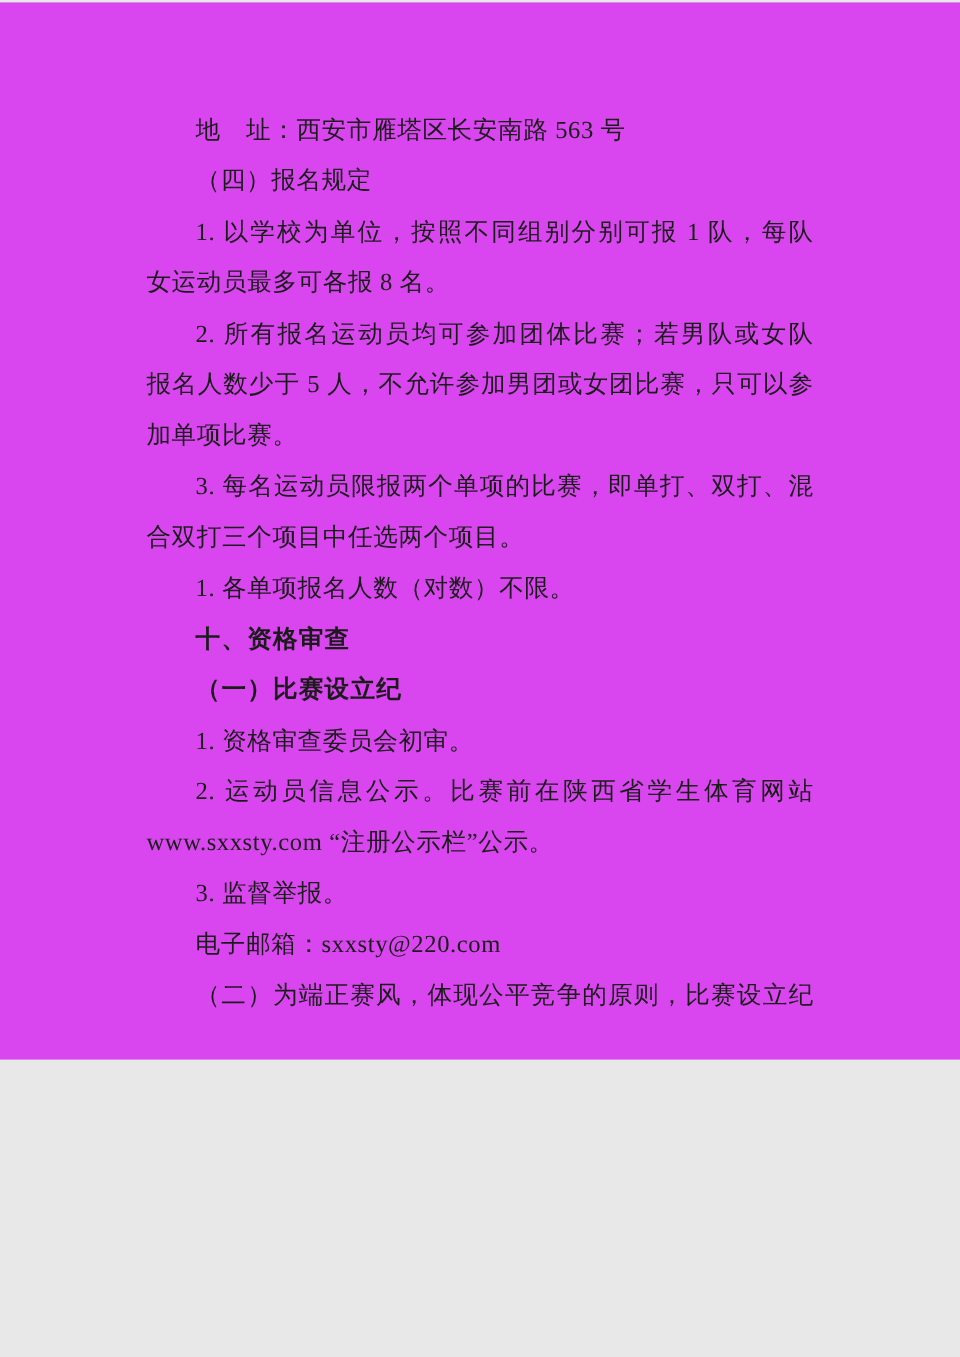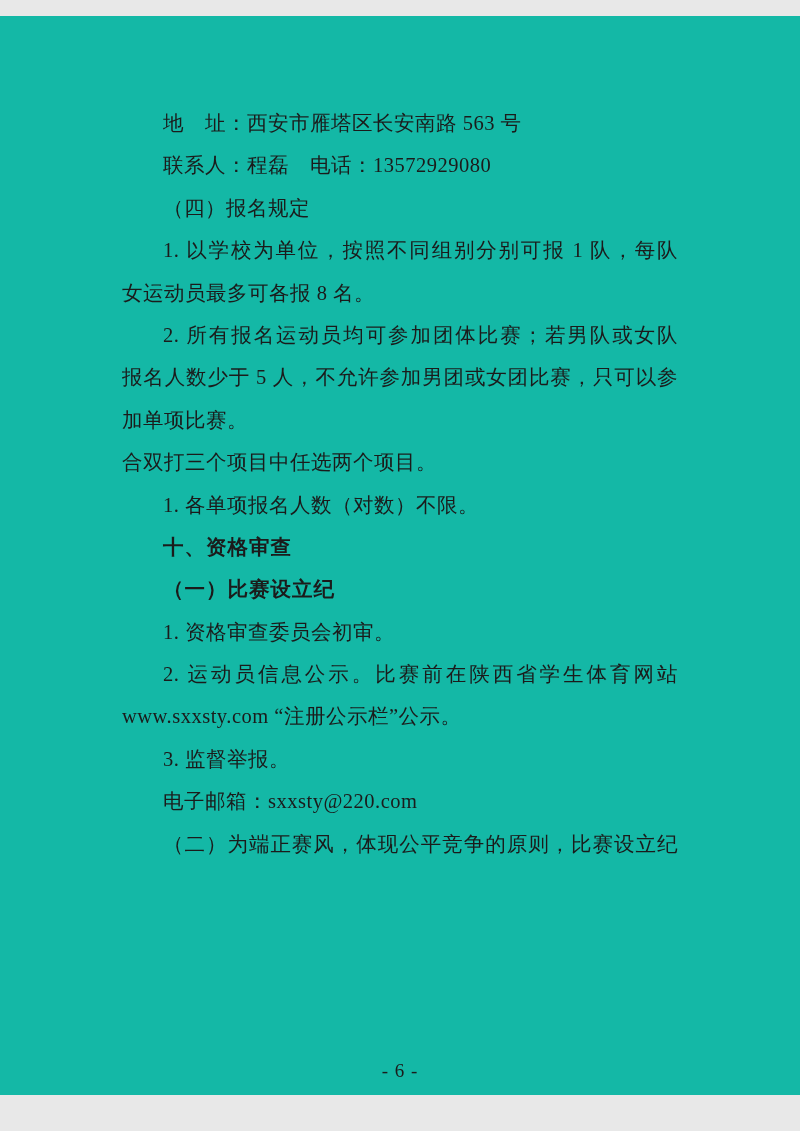--- a/index.html
+++ b/index.html
@@ -1,23 +1,23 @@
 <!DOCTYPE html>
 <html><head>
 <meta charset="utf-8">
 <style>
   html,body{margin:0;padding:0;background:#e8e8e8;}
   .page{
     position:relative;
-    width:800px;height:1079px;
-    background:#14b8a6;
+    width:800px;height:881px;
+    background:#d946ef;
     overflow:hidden;
     font-family:"Liberation Serif","DejaVu Serif",serif;
     color:#1b1b1b;
-    margin:16px auto;
+    margin:2px auto;
   }
   .doc{
     position:absolute;
     left:122px;top:86px;
     width:556px;
   }
   .line{
     height:42.4px;
     line-height:42.4px;
     font-size:20.5px;
@@ -43,27 +43,27 @@
     letter-spacing:1px;
     color:#1b1b1b;
   }
 </style>
 </head>
 <body>
 
 <div class="page">
   <div class="doc">
       <div class="line indent">地　址：西安市雁塔区长安南路 563 号</div>
-      <div class="line indent">联系人：程磊　电话：13572929080</div>
       <div class="line indent">（四）报名规定</div>
       <div class="line indent justify">1. 以学校为单位，按照不同组别分别可报 1 队，每队</div>
       <div class="line">女运动员最多可各报 8 名。</div>
       <div class="line indent justify">2. 所有报名运动员均可参加团体比赛；若男队或女队</div>
       <div class="line justify">报名人数少于 5 人，不允许参加男团或女团比赛，只可以参</div>
       <div class="line">加单项比赛。</div>
+      <div class="line indent justify">3. 每名运动员限报两个单项的比赛，即单打、双打、混</div>
       <div class="line">合双打三个项目中任选两个项目。</div>
       <div class="line indent">1. 各单项报名人数（对数）不限。</div>
       <div class="line indent bold">十、资格审查</div>
       <div class="line indent bold">（一）比赛设立纪</div>
       <div class="line indent">1. 资格审查委员会初审。</div>
       <div class="line indent justify">2. 运动员信息公示。比赛前在陕西省学生体育网站</div>
       <div class="line">www.sxxsty.com “注册公示栏”公示。</div>
       <div class="line indent">3. 监督举报。</div>
       <div class="line indent">电子邮箱：sxxsty@220.com</div>
       <div class="line indent justify">（二）为端正赛风，体现公平竞争的原则，比赛设立纪</div>

